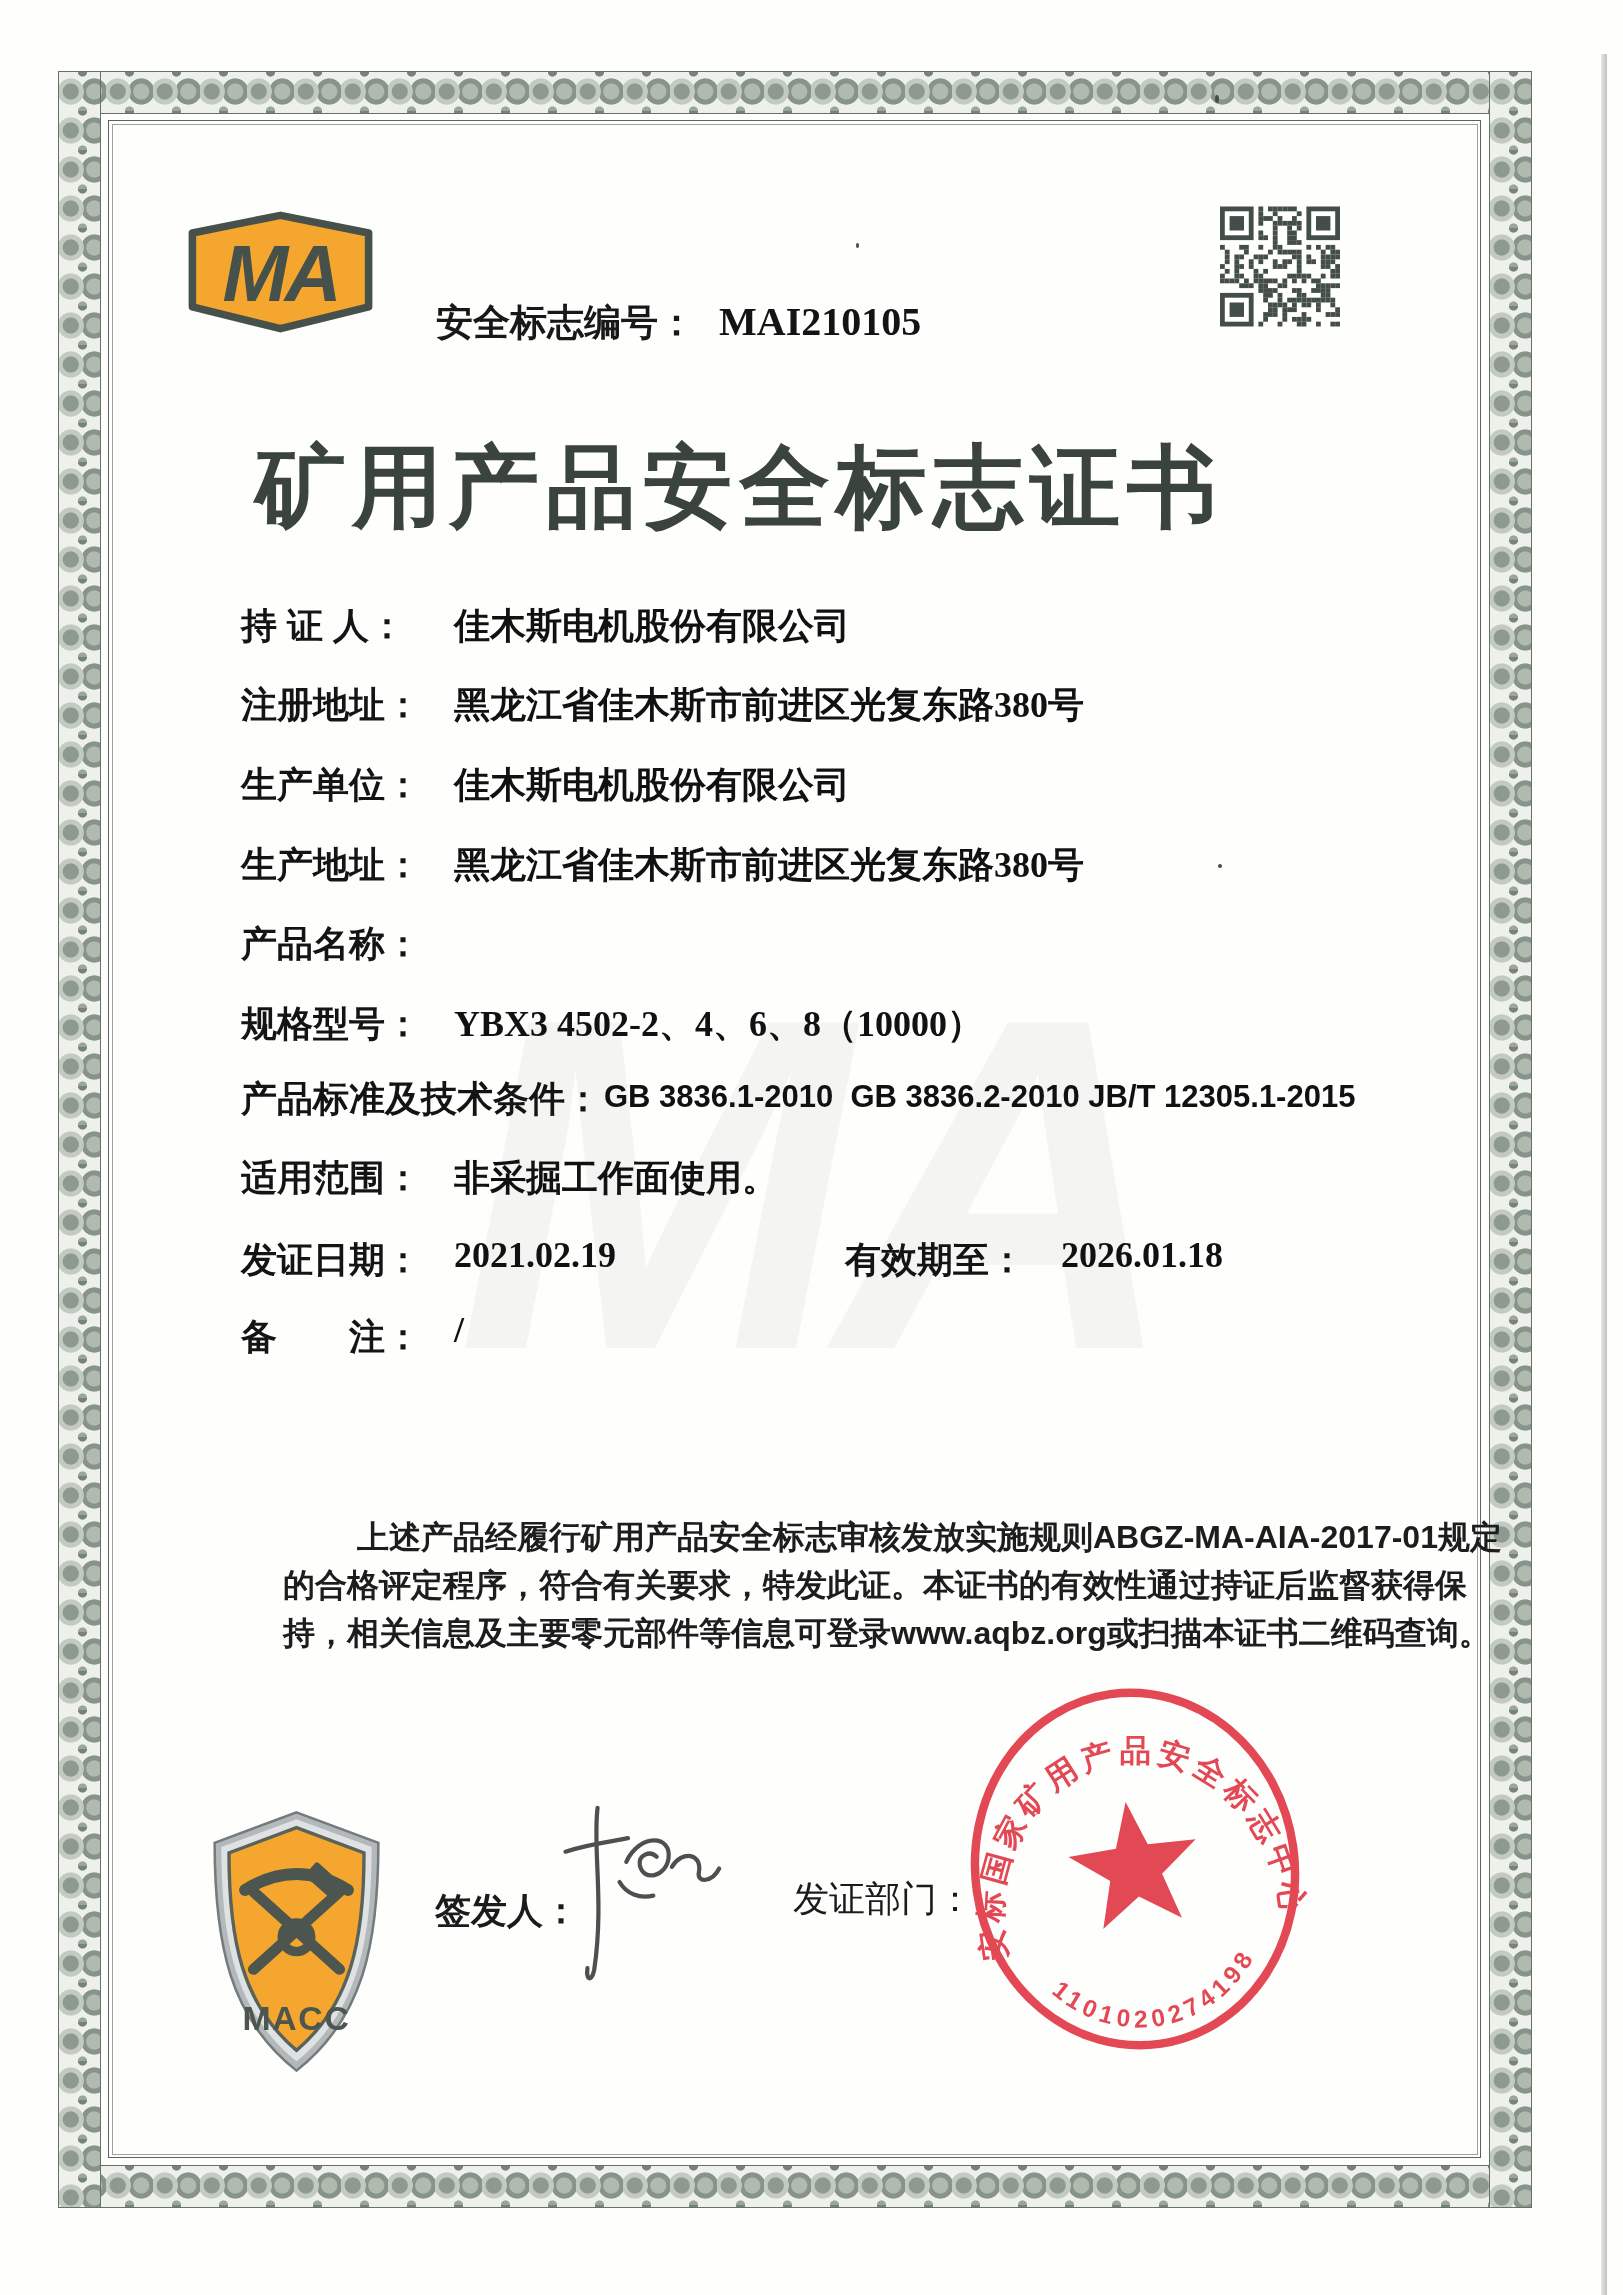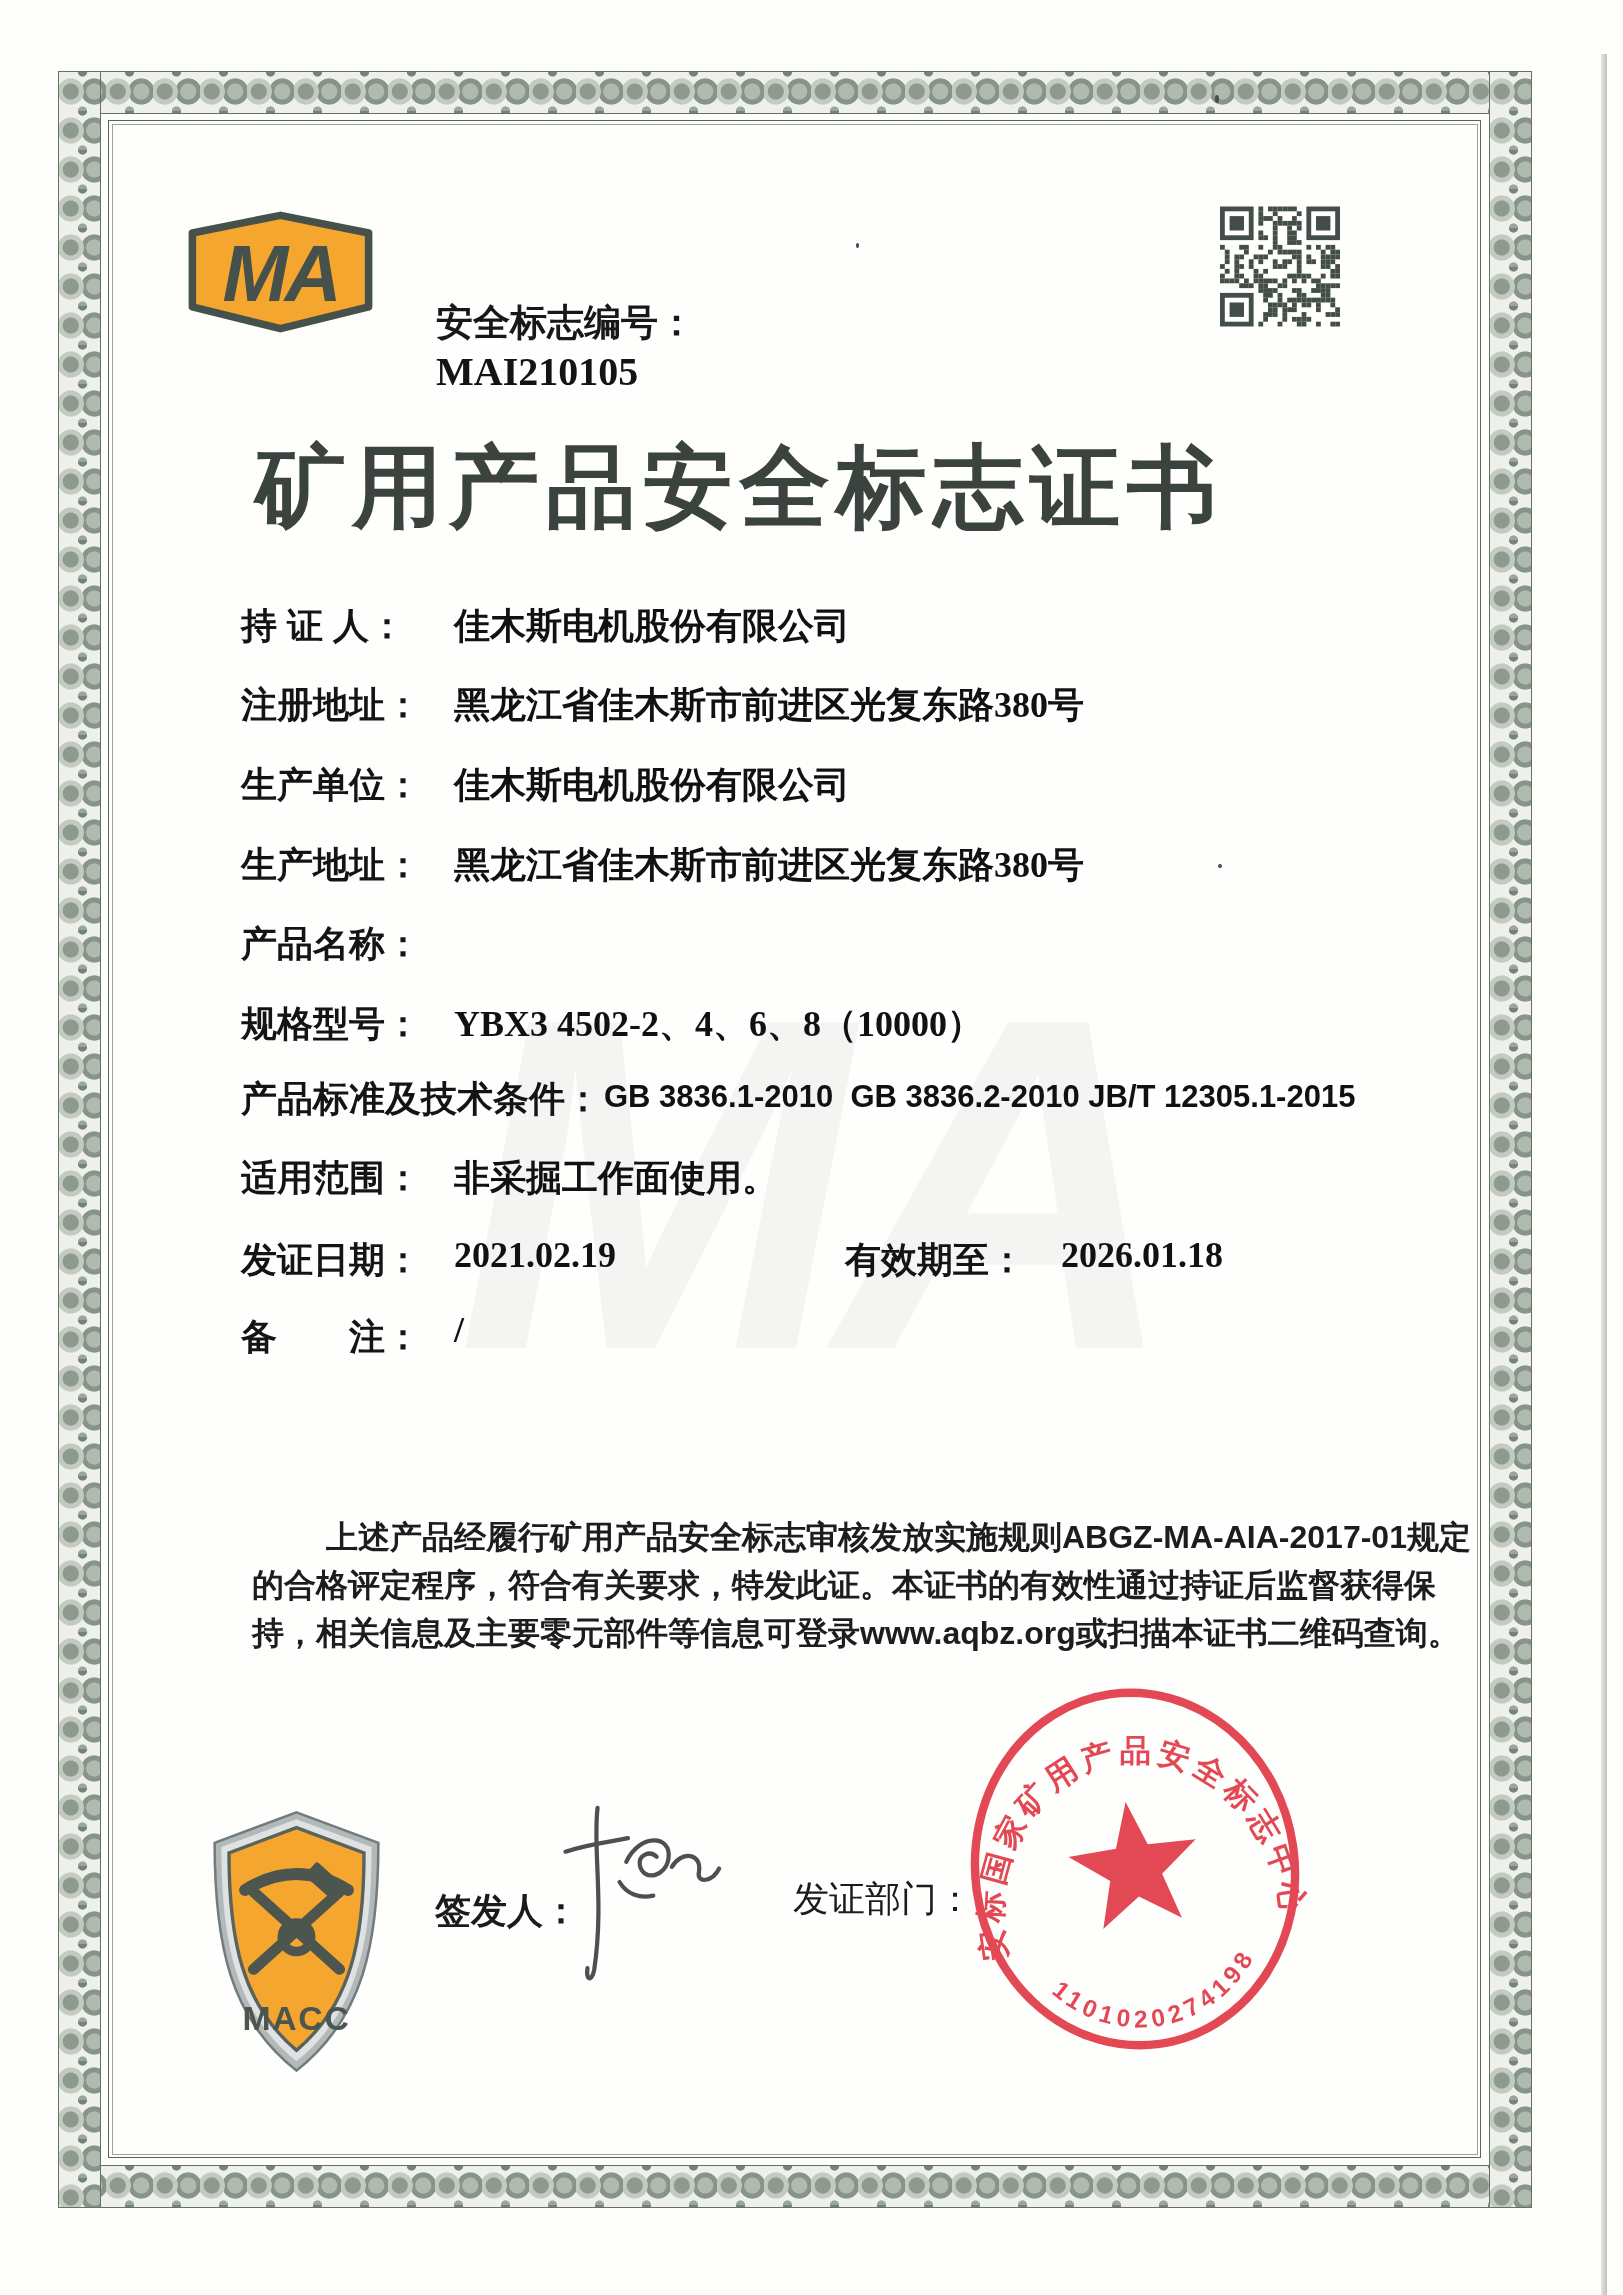--- a/index.html
+++ b/index.html
@@ -20,40 +20,40 @@
   .inner-frame{position:absolute;left:108px;top:120px;width:1371px;height:2036px;
     border:1.7px solid #59645d;}
   .inner-frame::after{content:"";position:absolute;inset:2.5px;border:0.8px solid #99a39a;}
   .watermark{position:absolute;left:457px;top:913px;font-size:473px;font-weight:900;
     font-style:italic;font-family:"Liberation Sans",sans-serif;color:rgba(118,130,120,0.07);
     letter-spacing:-15px;pointer-events:none;}
   .edge-shadow{position:absolute;left:1601px;top:54px;width:6px;height:2241px;
     background:linear-gradient(to right,#dcdfd9,#a9afa7);opacity:.75;}
   
   .ma-logo{position:absolute;left:184px;top:211px;width:193px;height:122px;}
-  .header-line{position:absolute;left:436px;top:298px;display:flex;align-items:baseline;flex-direction:column;}
+  .header-line{position:absolute;left:436px;top:298px;display:flex;align-items:baseline;gap:24px;}
   .header-label{font-size:37px;font-weight:700;color:#181818;}
   .header-number{font-size:40px;font-weight:700;font-family:"Liberation Serif",serif;color:#141414;}
   .qr{position:absolute;left:1220px;top:205px;width:120px;height:123px;}
   .title{position:absolute;left:0;right:144px;top:427px;text-align:center;
     font-family:"Liberation Serif",serif;font-weight:900;font-size:90px;
     letter-spacing:6.8px;color:#3a433d;}
   
   .row{position:absolute;left:241px;display:flex;align-items:flex-start;white-space:pre;}
   .row .lbl{font-size:36px;font-weight:700;color:#141414;width:213px;flex:none;}
   .row .val{font-size:36px;font-weight:700;font-family:"Liberation Serif",serif;color:#111;}
   .row.long .lbl{width:auto;margin-right:3px;}
   .row.long .val{font-size:31px;font-family:"Liberation Sans",sans-serif;padding-top:4.2px;}
   .inline-lbl{font-size:36px;font-weight:700;color:#141414;position:absolute;white-space:pre;}
   .inline-val{font-size:36px;font-weight:700;font-family:"Liberation Serif",serif;color:#111;
     position:absolute;white-space:pre;}
   
   .statement{position:absolute;left:252px;top:1513px;width:1184px;font-size:32px;font-weight:600;
     color:#1d1d1d;line-height:48px;}
-  .statement div{white-space:nowrap;}
+  .statement div{white-space:nowrap;margin-left:31px;}
   .statement .indent{padding-left:74px;}
   
   .macc-shield{position:absolute;left:206px;top:1809px;width:181px;height:265px;}
   .sig-label{position:absolute;left:435px;top:1875px;font-size:36px;font-weight:700;margin-top:12px;}
   .dept-label{position:absolute;left:793px;top:1875px;font-size:36px;font-weight:400;}
   .signature{position:absolute;left:545px;top:1801px;width:182px;height:190px;}
   .seal{position:absolute;left:966px;top:1683px;width:338px;height:372px;
     transform:rotate(-8deg);opacity:.93;}
   .speck{position:absolute;background:#4b4b4b;border-radius:50%;}
 </style>

